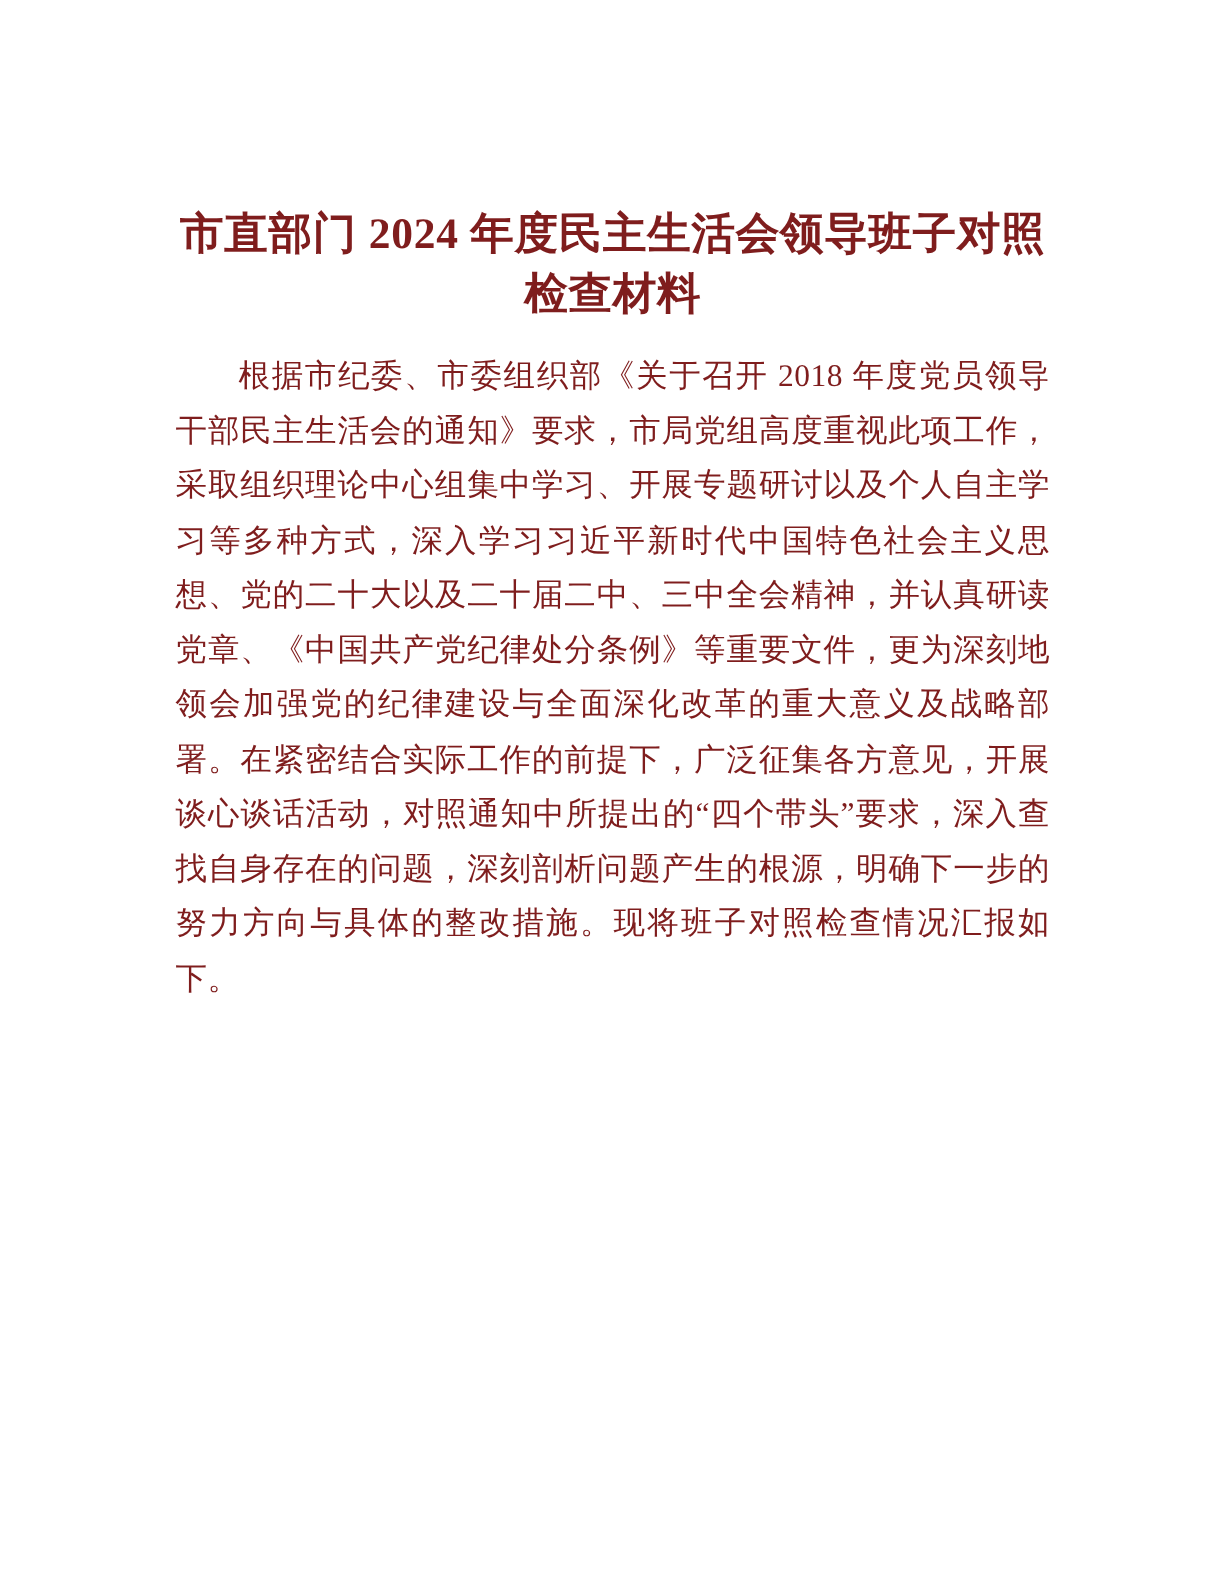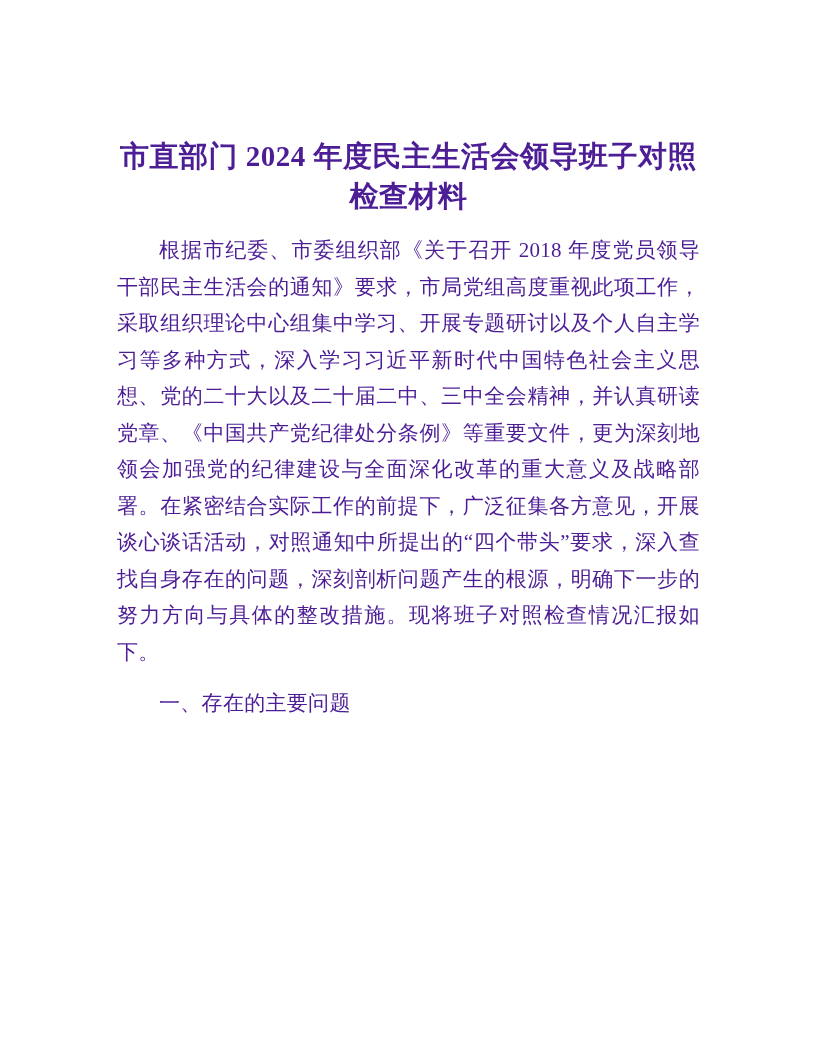--- a/index.html
+++ b/index.html
@@ -5,21 +5,21 @@
   html, body {
     margin: 0;
     padding: 0;
     background: #ffffff;
   }
   .page {
     position: relative;
     width: 816px;
     height: 1056px;
     background: #ffffff;
-    color: #4c1d95;
+    color: #7f1d1d;
     overflow: hidden;
     box-sizing: border-box;
     padding: 136px 116px 0 117px;
     font-family: "Liberation Serif", "DejaVu Serif", serif;
   }
   .doc-title {
     margin: 0 0 16px 0;
     font-size: 29px;
     font-weight: 700;
     line-height: 40px;
@@ -45,15 +45,14 @@
   }
 </style>
 </head>
 <body>
 
 <div class="page">
   <h1 class="doc-title">市直部门 2024 年度民主生活会领导班子对照检查材料</h1>
 
   <p class="body-para">根据市纪委、市委组织部《关于召开 2018 年度党员领导干部民主生活会的通知》要求，市局党组高度重视此项工作，采取组织理论中心组集中学习、开展专题研讨以及个人自主学习等多种方式，深入学习习近平新时代中国特色社会主义思想、党的二十大以及二十届二中、三中全会精神，并认真研读党章、《中国共产党纪律处分条例》等重要文件，更为深刻地领会加强党的纪律建设与全面深化改革的重大意义及战略部署。在紧密结合实际工作的前提下，广泛征集各方意见，开展谈心谈话活动，对照通知中所提出的“四个带头”要求，深入查找自身存在的问题，深刻剖析问题产生的根源，明确下一步的努力方向与具体的整改措施。现将班子对照检查情况汇报如下。</p>
 
-  <h2 class="section-heading">一、存在的主要问题</h2>
 
 </div>
 
 </body></html>

